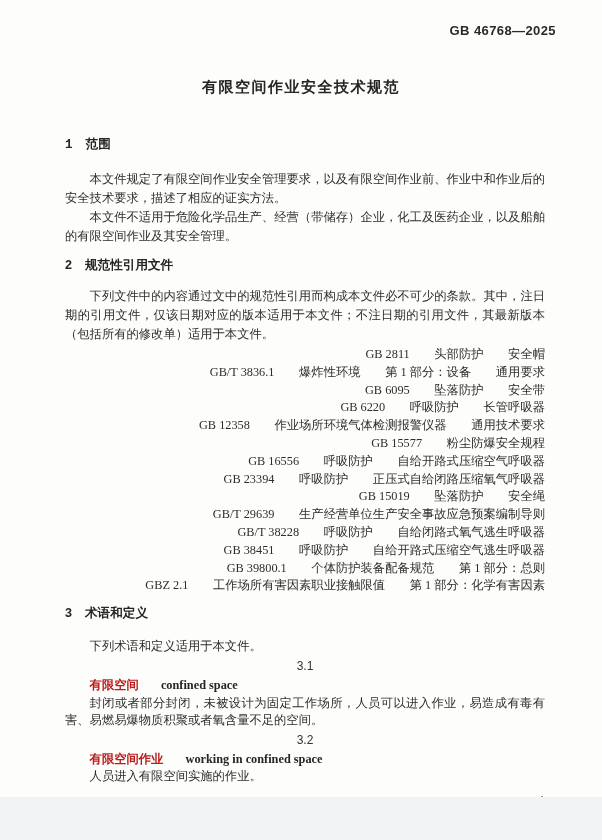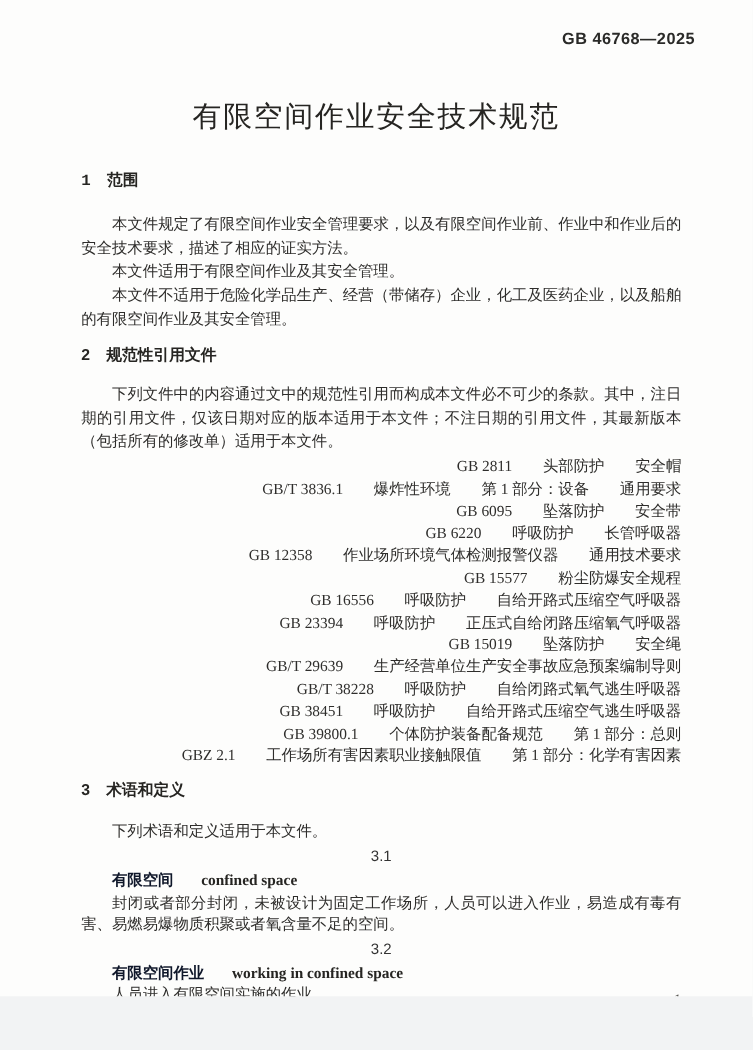--- a/index.html
+++ b/index.html
@@ -23,22 +23,22 @@
     font-weight: 700;
     font-size: 13px;
     letter-spacing: 0.4px;
     color: #2a2a28;
   }
   .doc-title {
     position: absolute;
     top: 78px; left: 0; right: 0;
     text-align: center;
     font-family: "Liberation Sans", sans-serif;
-    font-weight: 400;
-    font-size: 23px;
+    font-weight: 700;
+    font-size: 15px;
     letter-spacing: 1.5px;
     color: #262522;
   }
   .content {
     position: absolute;
     left: 65px; right: 57px; top: 137px;
     font-size: 12.3px;
     line-height: 19px;
     text-align: justify;
   }
@@ -74,21 +74,21 @@
   }
   .term-line {
     padding-left: 2em;
     line-height: 17.5px;
     margin-top: 2px;
     text-align: left;
   }
   .term-zh {
     font-family: Liberation Serif, serif;
     font-weight: 700;
-    color: #0f172a;
+    color: #b91c1c;
     margin-right: 1.8em;
     margin-top: 44px;
   }
   .term-en { font-weight: 700; color: #262522; }
   .term-def { margin: 0; text-indent: 2em; line-height: 17.5px; }
   .page-number {
     position: absolute;
     top: 794px; right: 57px;
     font-size: 11.5px;
     color: #55534f;
@@ -112,21 +112,20 @@
   <div class="std-code">GB 46768—2025</div>
 
   <div class="doc-title">有限空间作业安全技术规范</div>
 
   <div class="content">
 
     <div class="clause-heading h1">
       <span class="clause-num">1</span><span>范围</span>
     </div>
     <p class="para">本文件规定了有限空间作业安全管理要求，以及有限空间作业前、作业中和作业后的安全技术要求，描述了相应的证实方法。</p>
-    <p class="para">本文件适用于有限空间作业及其安全管理。</p>
     <p class="para">本文件不适用于危险化学品生产、经营（带储存）企业，化工及医药企业，以及船舶的有限空间作业及其安全管理。</p>
 
     <div class="clause-heading h2">
       <span class="clause-num">2</span><span>规范性引用文件</span>
     </div>
     <p class="para">下列文件中的内容通过文中的规范性引用而构成本文件必不可少的条款。其中，注日期的引用文件，仅该日期对应的版本适用于本文件；不注日期的引用文件，其最新版本（包括所有的修改单）适用于本文件。</p>
 
     <div class="ref-list">
       <div class="ref-item">GB 2811　　头部防护　　安全帽</div>
       <div class="ref-item">GB/T 3836.1　　爆炸性环境　　第 1 部分：设备　　通用要求</div>

